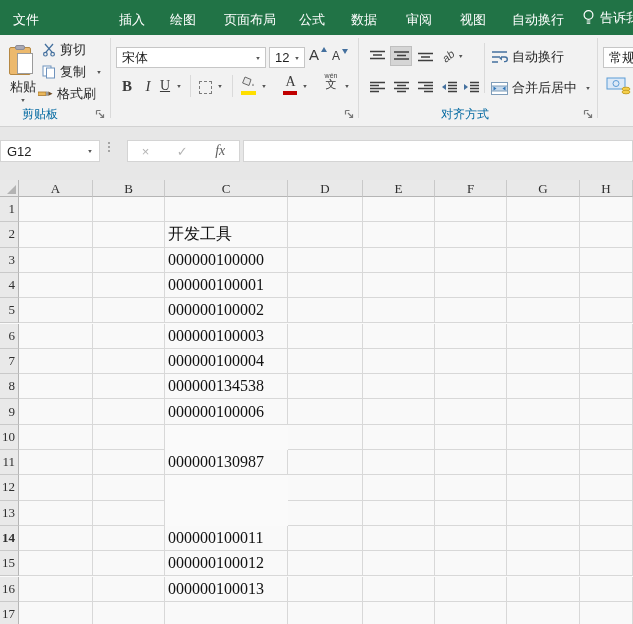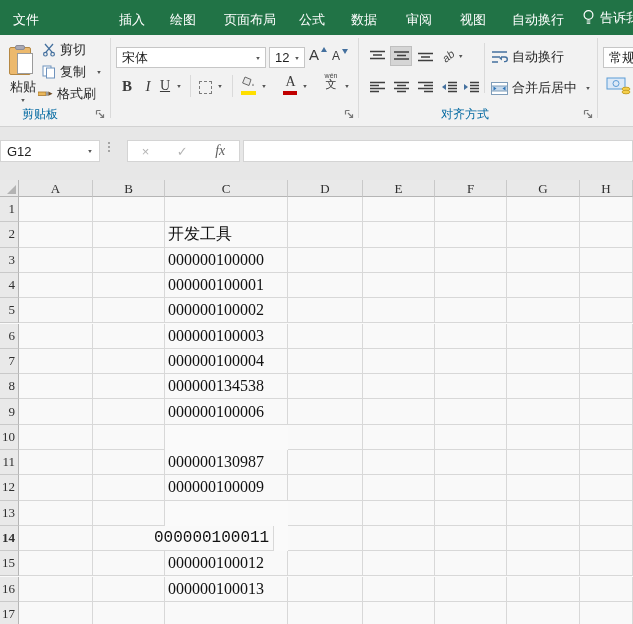--- a/index.html
+++ b/index.html
@@ -421,38 +421,37 @@
       <div class="cell" style="left: 93px; top: 270px; width: 72px; height: 25.3px;"></div>
       <div class="cell" style="left: 165px; top: 270px; width: 123px; height: 25.3px;">000000130987</div>
       <div class="cell" style="left: 288px; top: 270px; width: 75px; height: 25.3px;"></div>
       <div class="cell" style="left: 363px; top: 270px; width: 72px; height: 25.3px;"></div>
       <div class="cell" style="left: 435px; top: 270px; width: 72px; height: 25.3px;"></div>
       <div class="cell" style="left: 507px; top: 270px; width: 73px; height: 25.3px;"></div>
       <div class="cell" style="left: 580px; top: 270px; width: 53px; height: 25.3px;"></div>
       <div class="rh" style="top: 295.3px; height: 25.3px;">12</div>
       <div class="cell" style="left: 19px; top: 295.3px; width: 74px; height: 25.3px;"></div>
       <div class="cell" style="left: 93px; top: 295.3px; width: 72px; height: 25.3px;"></div>
-      <div class="cell" style="left: 165px; top: 295.3px; width: 123px; height: 25.3px;">000000100009</div>
       <div class="cell" style="left: 288px; top: 295.3px; width: 75px; height: 25.3px;"></div>
       <div class="cell" style="left: 363px; top: 295.3px; width: 72px; height: 25.3px;"></div>
       <div class="cell" style="left: 435px; top: 295.3px; width: 72px; height: 25.3px;"></div>
       <div class="cell" style="left: 507px; top: 295.3px; width: 73px; height: 25.3px;"></div>
       <div class="cell" style="left: 580px; top: 295.3px; width: 53px; height: 25.3px;"></div>
       <div class="rh" style="top: 320.6px; height: 25.3px;">13</div>
       <div class="cell" style="left: 19px; top: 320.6px; width: 74px; height: 25.3px;"></div>
       <div class="cell" style="left: 93px; top: 320.6px; width: 72px; height: 25.3px;"></div>
       <div class="cell" style="left: 288px; top: 320.6px; width: 75px; height: 25.3px;"></div>
       <div class="cell" style="left: 363px; top: 320.6px; width: 72px; height: 25.3px;"></div>
       <div class="cell" style="left: 435px; top: 320.6px; width: 72px; height: 25.3px;"></div>
       <div class="cell" style="left: 507px; top: 320.6px; width: 73px; height: 25.3px;"></div>
       <div class="cell" style="left: 580px; top: 320.6px; width: 53px; height: 25.3px;"></div>
       <div class="rh" style="top: 345.9px; height: 25.3px; font-weight: bold;">14</div>
       <div class="cell" style="left: 19px; top: 345.9px; width: 74px; height: 25.3px;"></div>
       <div class="cell" style="left: 93px; top: 345.9px; width: 72px; height: 25.3px;"></div>
-      <div class="cell" style="left: 151px; top: 345.9px; width: 123px; height: 25.3px; font-family: Liberation Mono, monospace;">000000100011</div>
+      <div class="cell" style="left: 165px; top: 345.9px; width: 123px; height: 25.3px;">000000100011</div>
       <div class="cell" style="left: 288px; top: 345.9px; width: 75px; height: 25.3px;"></div>
       <div class="cell" style="left: 363px; top: 345.9px; width: 72px; height: 25.3px;"></div>
       <div class="cell" style="left: 435px; top: 345.9px; width: 72px; height: 25.3px;"></div>
       <div class="cell" style="left: 507px; top: 345.9px; width: 73px; height: 25.3px;"></div>
       <div class="cell" style="left: 580px; top: 345.9px; width: 53px; height: 25.3px;"></div>
       <div class="rh" style="top: 371.2px; height: 25.3px;">15</div>
       <div class="cell" style="left: 19px; top: 371.2px; width: 74px; height: 25.3px;"></div>
       <div class="cell" style="left: 93px; top: 371.2px; width: 72px; height: 25.3px;"></div>
       <div class="cell" style="left: 165px; top: 371.2px; width: 123px; height: 25.3px;">000000100012</div>
       <div class="cell" style="left: 288px; top: 371.2px; width: 75px; height: 25.3px;"></div>

